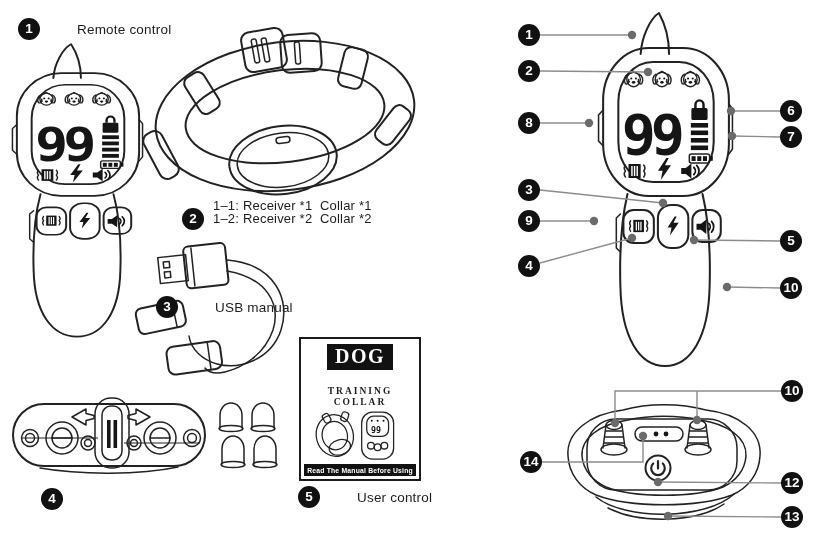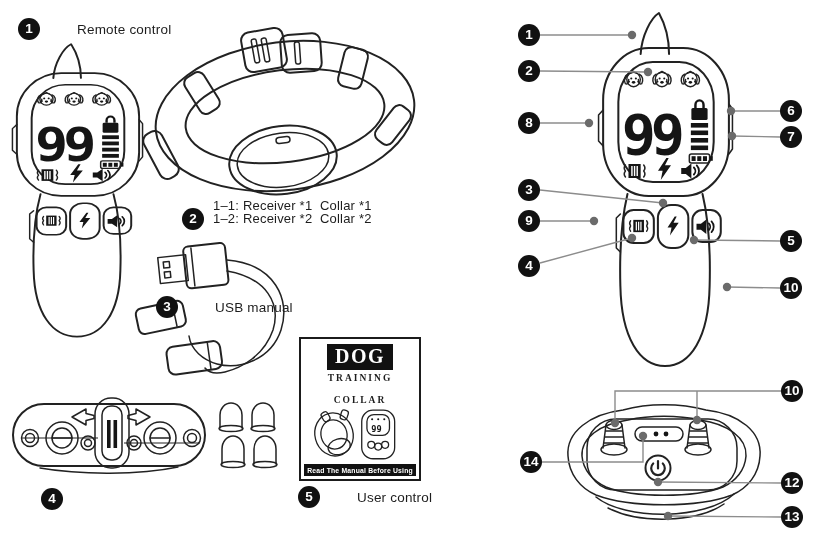--- a/index.html
+++ b/index.html
@@ -13,22 +13,22 @@
   .label-row{position:absolute;display:flex;align-items:center;gap:9px;z-index:4;}
   .label-row .lbl{font-size:13.5px;letter-spacing:.2px;padding-top:1px;margin-left:28px;}
   .plist{position:absolute;font-size:13px;line-height:13.4px;letter-spacing:.2px;z-index:4;}
   .plist .row{display:flex;}
   .plist .c1{width:107px;}
   .plist.wide .c1{width:110px;}
   .manual{position:absolute;left:299px;top:337px;width:118px;height:140px;
           border:2px solid #1b1b1b;display:flex;flex-direction:column;align-items:center;background:#fff;z-index:3;}
   .manual .mtitle{margin-top:5px;background:#111;color:#fff;padding:1px 8px 2px;
           font-family:"Liberation Serif",serif;font-weight:bold;font-size:20px;letter-spacing:1.5px;}
-  .manual .msub{font-family:"Liberation Serif",serif;font-weight:bold;font-size:9.5px;letter-spacing:2px;margin-top:3px;}
-  .manual .msub2{margin-top:12px;}
+  .manual .msub{font-family:"Liberation Serif",serif;font-weight:bold;font-size:9.5px;letter-spacing:2px;margin-top:16px;}
+  .manual .msub2{margin-top:1px;}
   .manual .mfoot{margin-top:auto;margin-bottom:3px;background:#111;color:#fff;
           font-size:6.8px;font-weight:bold;width:calc(100% - 6px);text-align:center;
           padding:3px 0;letter-spacing:.2px;white-space:nowrap;overflow:hidden;}
   svg{display:block;}
   svg .ln{stroke:#222;stroke-width:2;fill:none;stroke-linecap:round;stroke-linejoin:round;}
   svg .ln15{stroke:#222;stroke-width:1.5;fill:none;stroke-linecap:round;stroke-linejoin:round;}
   svg .fill{fill:#151515;stroke:none;}
   .overlay{position:absolute;left:0;top:0;z-index:5;pointer-events:none;}
 </style>
 </head>

